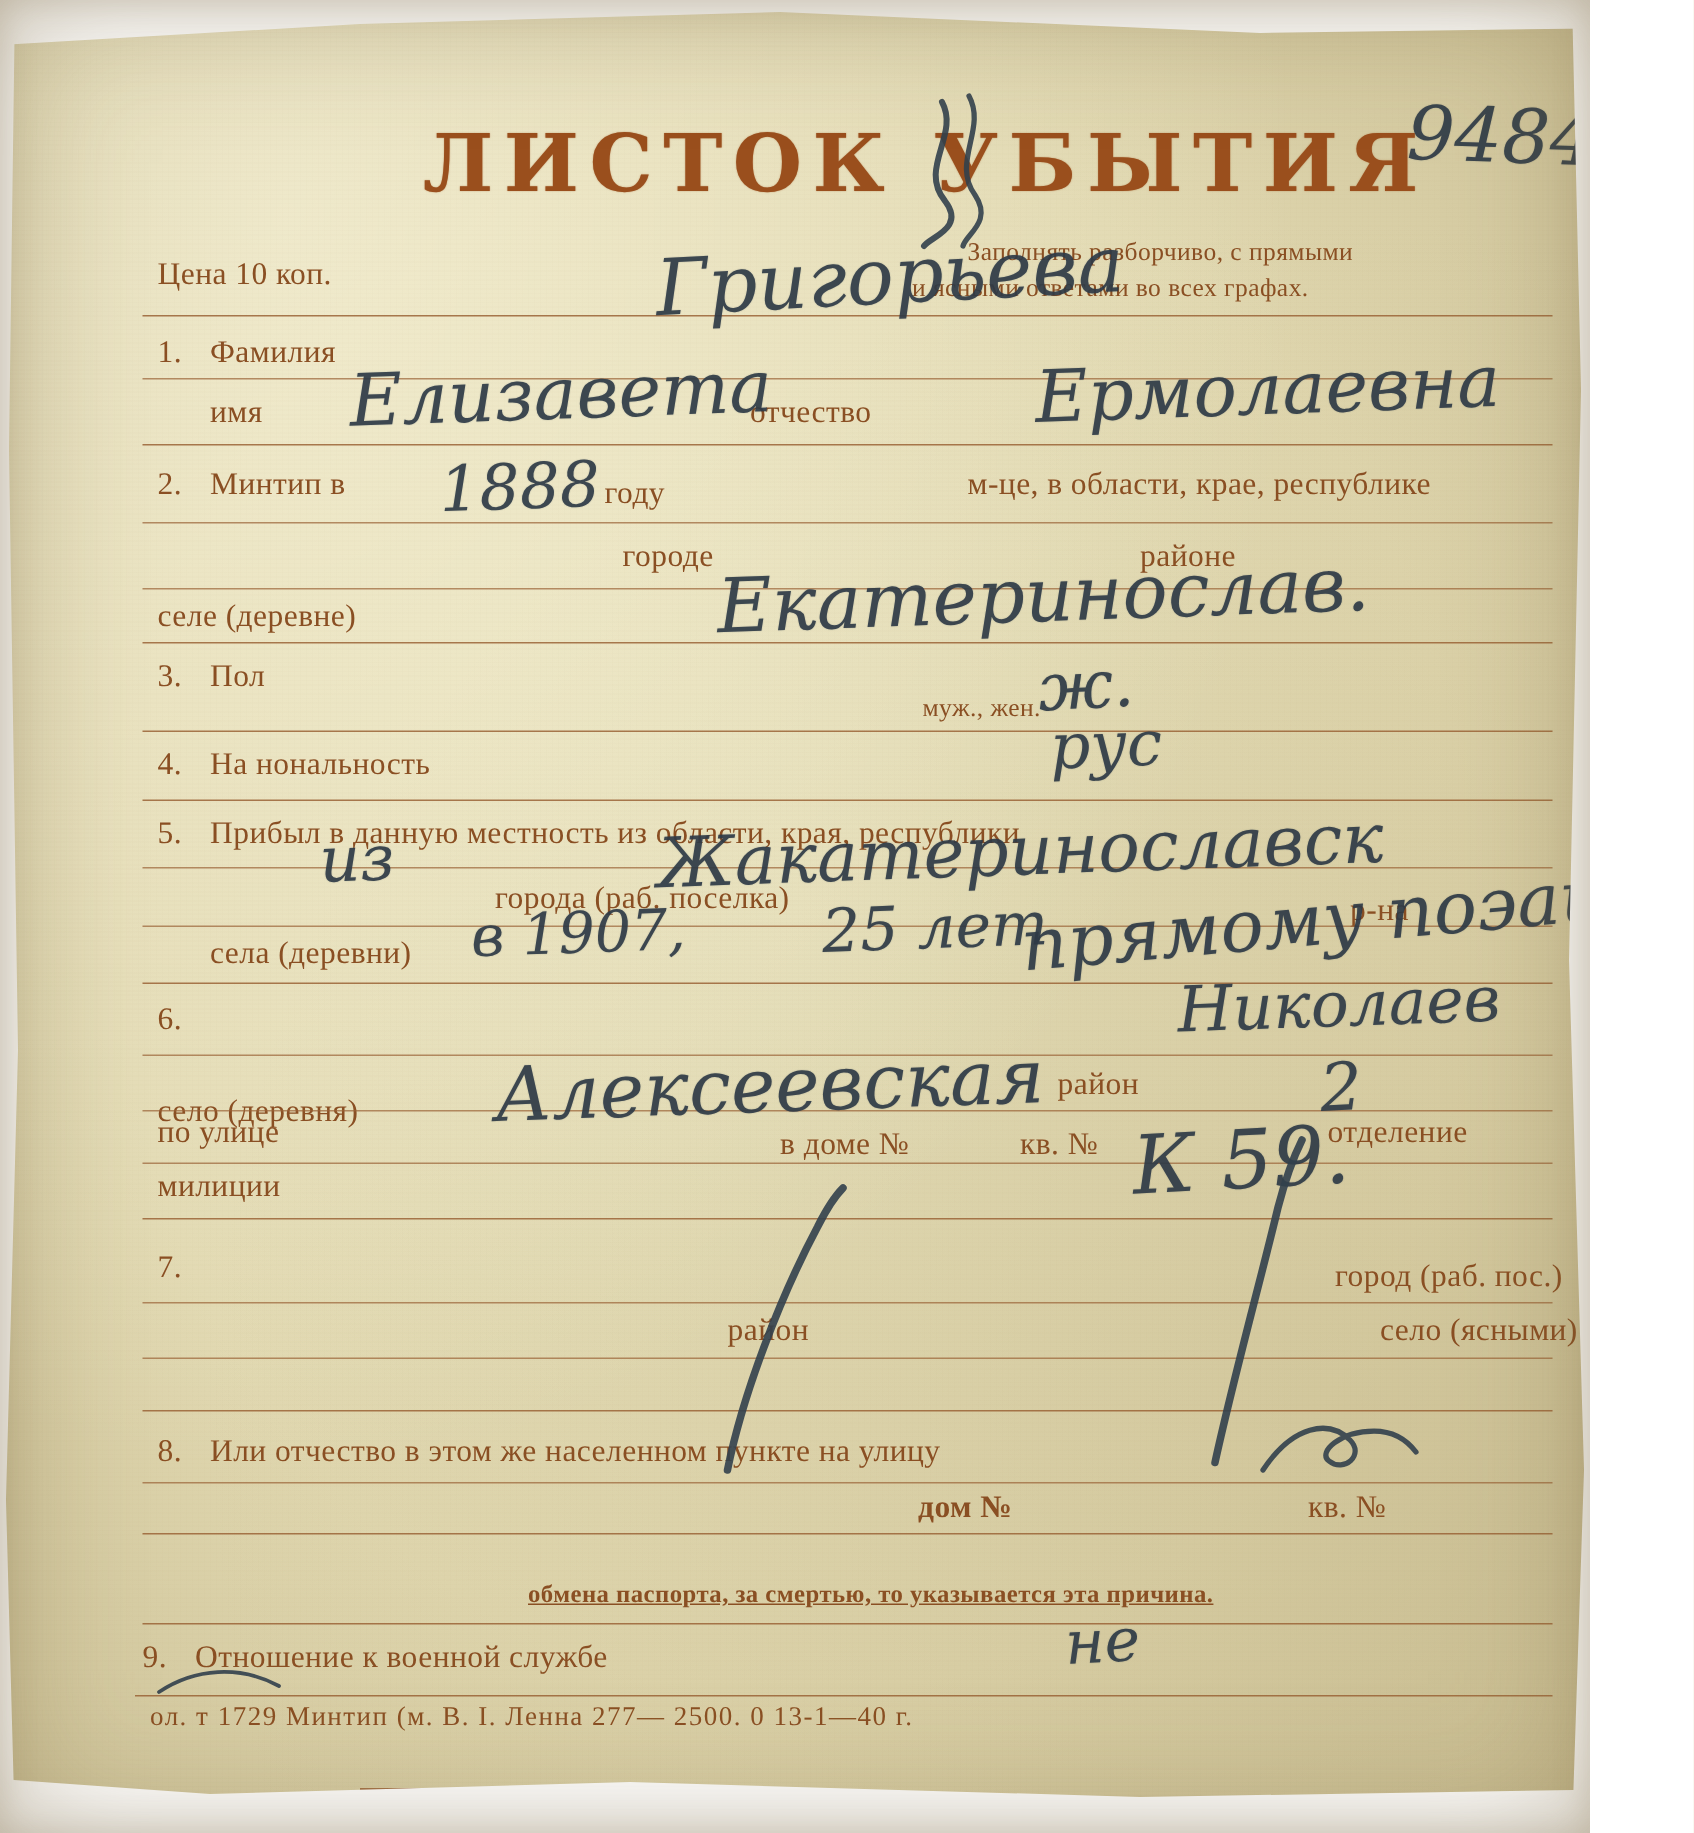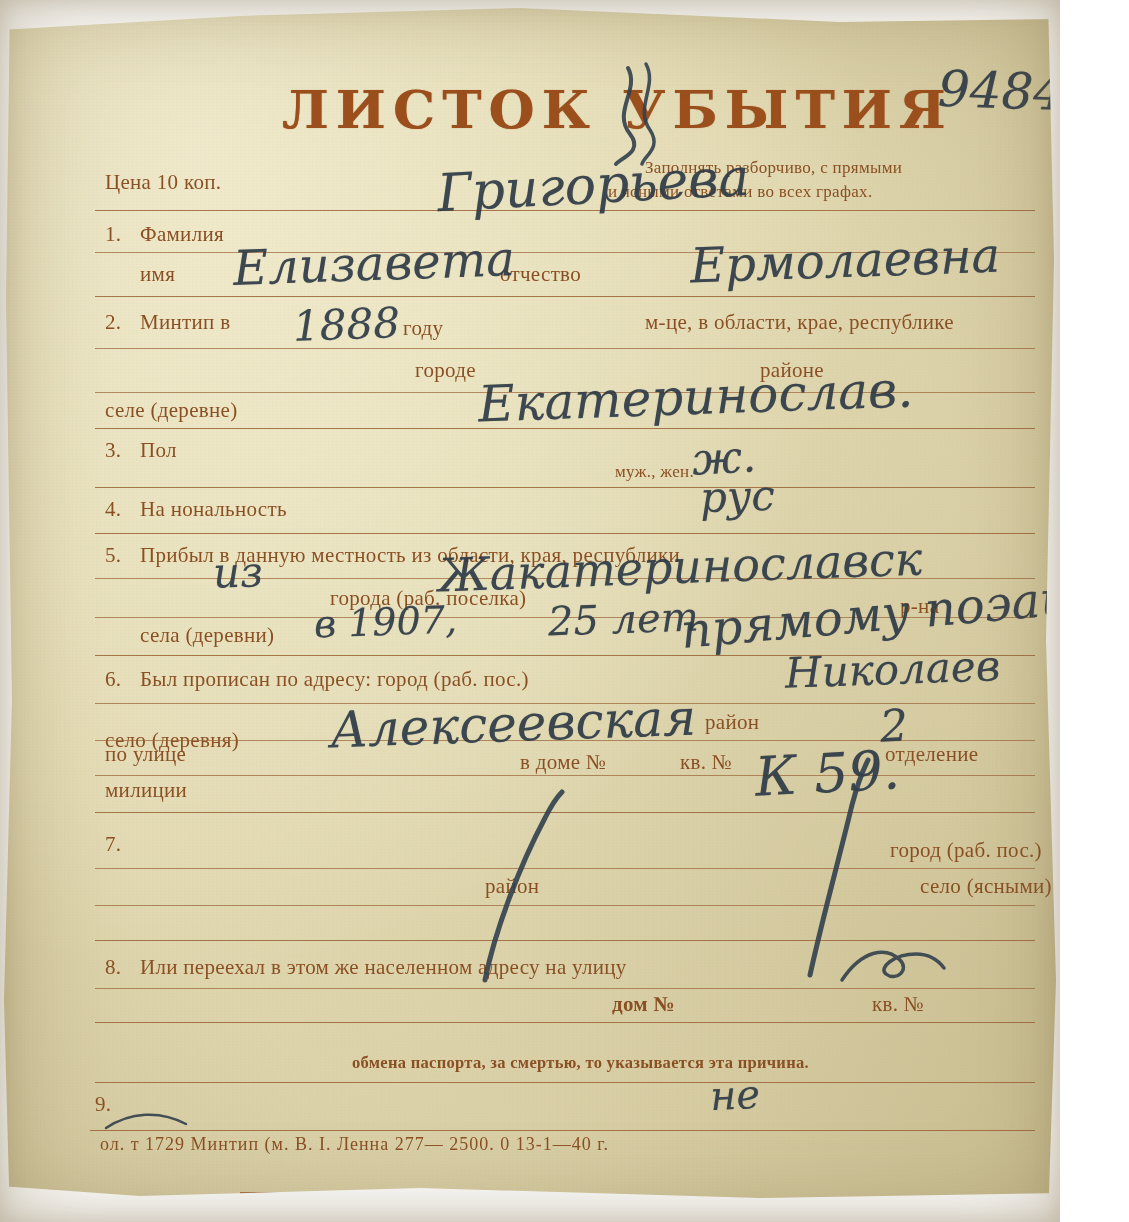--- a/index.html
+++ b/index.html
@@ -165,21 +165,20 @@
     <div class="t reg" style="left:105px; top:543px;">5.</div>
     <div class="t reg" style="left:140px; top:543px;">Прибыл в данную местность из области,  края,  республики</div>
     <div class="line full thin" style="top:578px;"></div>
     <div class="t reg" style="left:330px; top:586px;">города (раб. поселка)</div>
     <div class="t reg" style="left:900px; top:594px;">р-на</div>
     <div class="line full thin" style="top:617px;"></div>
     <div class="t reg" style="left:140px; top:623px;">села (деревни)</div>
     <div class="line full" style="top:655px;"></div>
 
     <div class="t reg" style="left:105px; top:667px;">6.</div>
-    <div class="t reg" style="left:140px; top:667px;">Был прописан по адресу: город (раб. пос.)</div>
     <div class="line full thin" style="top:703px;"></div>
     <div class="t reg" style="left:105px; top:728px;text-align:center;">село (деревня)</div>
     <div class="t reg" style="left:705px; top:710px;">район</div>
     <div class="line full thin" style="top:740px;"></div>
     <div class="t reg" style="left:105px; top:742px;">по улице</div>
     <div class="t reg" style="left:520px; top:750px;">в доме №</div>
     <div class="t reg" style="left:680px; top:750px;">кв. №</div>
     <div class="t reg" style="left:885px; top:742px;">отделение</div>
     <div class="line full thin" style="top:775px;"></div>
     <div class="t reg" style="left:105px; top:778px;">милиции</div>
@@ -187,30 +186,31 @@
 
     <div class="t reg" style="left:105px; top:832px;">7.</div>
     <div class="t reg" style="left:890px; top:838px;">город (раб. пос.)</div>
     <div class="line full thin" style="top:868px;"></div>
     <div class="t reg" style="left:485px; top:874px;">район</div>
     <div class="t reg" style="left:920px; top:874px;">село (ясными)</div>
     <div class="line full thin" style="top:905px;"></div>
     <div class="line full" style="top:940px;"></div>
 
     <div class="t reg" style="left:105px; top:955px;">8.</div>
-    <div class="t reg" style="left:140px; top:955px;">Или переехал в этом же населенном адресу на улицу</div>
+    <div class="t reg" style="left:140px; top:955px;">Или отчество в этом же населенном пункте на улицу</div>
     <div class="line full thin" style="top:988px;"></div>
     <div class="t reg" style="left:612px; top:992px;font-weight:bold;">дом №</div>
     <div class="t reg" style="left:872px; top:992px;">кв. №</div>
     <div class="line full" style="top:1022px;"></div>
 
-    <div class="t note" style="left:352px; top:1053px;">обмена паспорта, за смертью, то указывается эта причина.</div>
+    <div class="t note" style="left:352px; top:1053px;text-decoration:underline;">обмена паспорта, за смертью, то указывается эта причина.</div>
     <div class="line full" style="top:1082px;"></div>
 
     <div class="t reg" style="left:95px; top:1092px;">9.</div>
+    <div class="t reg" style="left:130px; top:1092px;">Отношение к военной службе</div>
     <div class="line full" style="top:1130px; left:90px; width:945px;"></div>
 
     <div class="t footer" style="left:100px; top:1134px;">ол. т 1729    Минтип (м. В. I. Ленна    277— 2500. 0 13-1—40 г.</div>
     <div class="line" style="left:240px; top:1192px; width:120px; border-top-width:2px;"></div>
   </div>
 
   <div class="form">
 
     <div class="hw big rot-4" style="left:938px; top:62px; font-size:50px;">9484</div>
 

